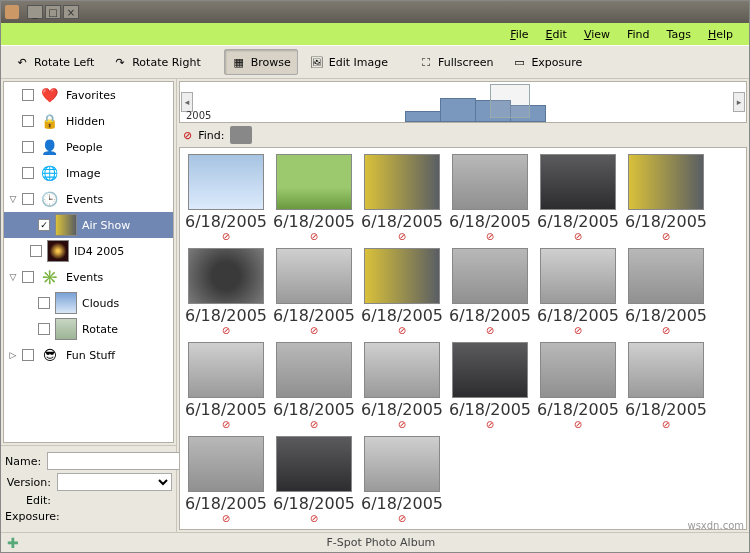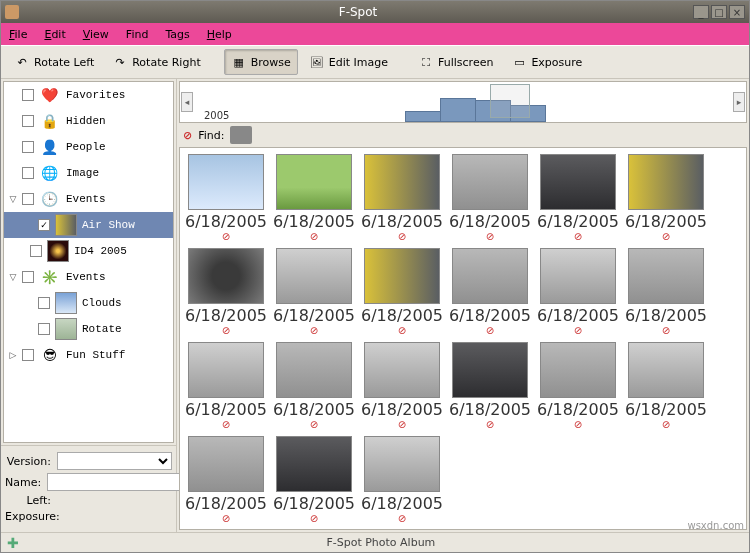--- a/index.html
+++ b/index.html
@@ -1,48 +1,48 @@
 <!DOCTYPE html>
 <html><head>
 <meta charset="utf-8">
 <style>
 * { box-sizing: border-box; margin: 0; padding: 0; font-family: "DejaVu Sans", Arial, sans-serif; font-size: 11px; }
 body { background: #eae7df; width: 750px; height: 553px; overflow: hidden; display: flex; flex-direction: column; border: 1px solid #888; }
 .titlebar { background: linear-gradient(#7e7a70, #5e5a52); color: #fff; height: 22px; display: flex; align-items: center; padding: 0 4px; }
 .titlebar .appicon { width: 14px; height: 14px; background: #c96; border-radius: 2px; margin-right: 6px; }
 .titlebar .title { flex: 1; text-align: center; font-size: 12px; }
 .titlebar .wbtn { width: 16px; height: 14px; background: #9a968c; margin-left: 2px; display: flex; align-items: center; justify-content: center; color: #333; font-size: 10px; border: 1px solid #555; }
-.menubar { background: #ec4899; height: 22px; display: flex; align-items: center; padding: 0 0; gap: 1px; }
+.menubar { background: #bef264; height: 22px; display: flex; align-items: center; padding: 0 8px; gap: 1px; justify-content: flex-end; }
 .menubar .menu { padding: 2px 8px; }
 .menubar .menu u { text-decoration: underline; }
 .toolbar { background: #eae7df; height: 34px; display: flex; align-items: center; padding: 2px 6px; gap: 4px; border-top: 1px solid #fff; border-bottom: 1px solid #c9c5bb; }
 .tbtn { display: flex; align-items: center; gap: 4px; padding: 4px 6px; border: 1px solid transparent; border-radius: 2px; }
 .tbtn.sel { background: #d9d3c7; border: 1px solid #aaa; box-shadow: inset 1px 1px 2px rgba(0,0,0,.2); }
 .tbtn .ico { width: 16px; height: 16px; display: flex; align-items: center; justify-content: center; }
 .sep { width: 8px; }
 .main { flex: 1; display: flex; min-height: 0; }
 .sidebar { width: 176px; display: flex; flex-direction: column; border-right: 1px solid #c9c5bb; }
 .tagtree { flex: 1; overflow: auto; background: #fff; border: 1px solid #b4b0a6; margin: 2px; }
 .tagrow { display: flex; align-items: center; height: 26px; padding: 0 4px; gap: 4px; }
 .tagrow.sel { background: #6f87b2; color: #fff; }
 .tagrow .exp { width: 10px; font-size: 9px; color: #555; text-align: center; }
 .tagrow .cb { width: 12px; height: 12px; border: 1px solid #888; background: #fff; display: inline-flex; align-items: center; justify-content: center; font-size: 9px; color: #000; }
 .tagrow .tico { width: 24px; height: 24px; display: flex; align-items: center; justify-content: center; font-size: 14px; }
-.tagrow .lbl { flex: 1; font-family: Liberation Mono, monospace; }
+.tagrow .lbl { flex: 1; }
 .infopanel { border-top: 1px solid #c9c5bb; padding: 6px 4px; background: #eae7df; }
 .infopanel .row { display: flex; align-items: center; margin-bottom: 3px; }
 .infopanel .lab { width: 52px; text-align: right; padding-right: 6px; font-size: 11px; }
 .infopanel input, .infopanel select { flex: 1; font-size: 11px; height: 18px; border: 1px solid #aaa; background: #fff; }
 .content { flex: 1; display: flex; flex-direction: column; min-width: 0; }
 .timeline { height: 42px; background: #fff; border: 1px solid #b4b0a6; margin: 2px 2px 0 2px; position: relative; display: flex; align-items: flex-end; padding: 2px 10px 0 10px; }
 .timeline .nav { position: absolute; top: 50%; transform: translateY(-50%); width: 12px; height: 20px; background: #eee; border: 1px solid #aaa; display: flex; align-items: center; justify-content: center; color: #666; font-size: 9px; }
 .timeline .nav.left { left: 1px; } .timeline .nav.right { right: 1px; }
 .timeline .bars { display: flex; align-items: flex-end; gap: 0; height: 26px; margin-left: 110px;}
 .timeline .bar { width: 36px; background: #7a98bd; border: 1px solid #5a7699; margin-right: -1px; }
-.timeline .yearlabel { position: absolute; bottom: 1px; left: 24px; font-size: 10px; color: #333; }
+.timeline .yearlabel { position: absolute; bottom: 1px; left: 6px; font-size: 10px; color: #333; }
 .timeline .selbox { position: absolute; border: 1px solid #9aa; background: rgba(200,200,200,.2); height: 34px; width: 40px; left: 310px; top: 2px; }
 .findbar { height: 24px; display: flex; align-items: center; padding: 0 6px; gap: 6px; }
 .findbar .x { color: #c33; font-weight: bold; }
 .findbar .fico { width: 22px; height: 18px; background: #888; border-radius: 2px; }
 .thumbs { flex: 1; background: #fff; border: 1px solid #b4b0a6; margin: 0 2px 2px 2px; overflow: auto; padding: 6px; display: flex; flex-wrap: wrap; align-content: flex-start; gap: 6px 8px; }
 .thumb { width: 80px; display: flex; flex-direction: column; align-items: center; }
 .thumb .img { width: 76px; height: 56px; border: 1px solid #888; background: #ccc; position: relative; overflow: hidden; }
 .thumb .date { font-size: 16px; color: #333; margin-top: 2px; }
 .thumb .badge { font-size: 10px; color: #c33; }
 .statusbar { height: 20px; border-top: 1px solid #c9c5bb; display: flex; align-items: center; padding: 0 6px; }
@@ -59,21 +59,20 @@
 .img.cockpit { background: radial-gradient(circle,#3a3a3a 30%,#7a7a7a); }
 .img.clouds { background: linear-gradient(#7aa2d6,#d9e7f7); }
 .img.id4 { background: radial-gradient(circle,#f6c34a 10%,#2a0a0a 60%); }
 .img.various { background: linear-gradient(#c7d6c2,#9db496); }
 </style>
 </head>
 <body>
 
 <div class="titlebar">
   <div class="appicon"></div>
-  <div class="title">F-Spot</div>
   <div class="wbtn">_</div>
   <div class="wbtn">□</div>
   <div class="wbtn">×</div>
 </div>
 
 <div class="menubar">
   <div class="menu"><u>F</u>ile</div>
   <div class="menu"><u>E</u>dit</div>
   <div class="menu"><u>V</u>iew</div>
   <div class="menu"><span>Find</span></div>
@@ -183,29 +182,29 @@
         </div>
         <div class="tagrow" style="padding-left: 4px;">
           <span class="exp">▷</span>
           <span class="cb"></span>
           <span class="tico">😎</span>
           <span class="lbl">Fun Stuff</span>
         </div>
       </div>
     <div class="infopanel">
       <div class="row">
+          <div class="lab">Name:</div>
+          <input value="" style="">
+        </div>
+      <div class="row">
           <div class="lab">Version:</div>
           <select></select>
         </div>
       <div class="row">
-          <div class="lab">Name:</div>
-          <input value="" style="">
-        </div>
-      <div class="row">
-          <div class="lab">Left:</div>
+          <div class="lab">Edit:</div>
           <span></span>
         </div>
       <div class="row">
           <div class="lab">Exposure:</div>
           <span></span>
         </div>
     </div>
   </div>
 
   <div class="content">

